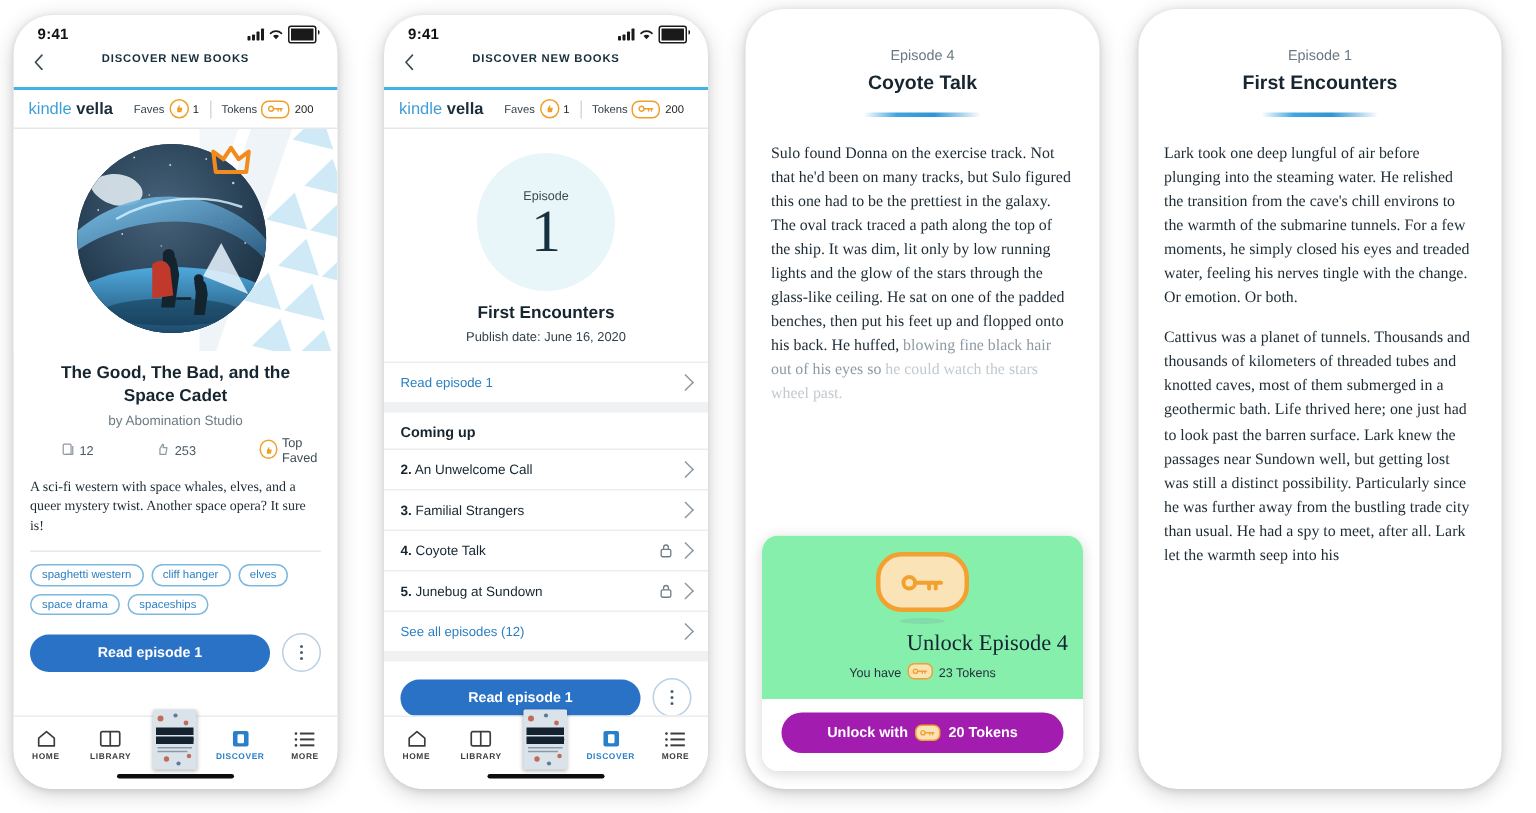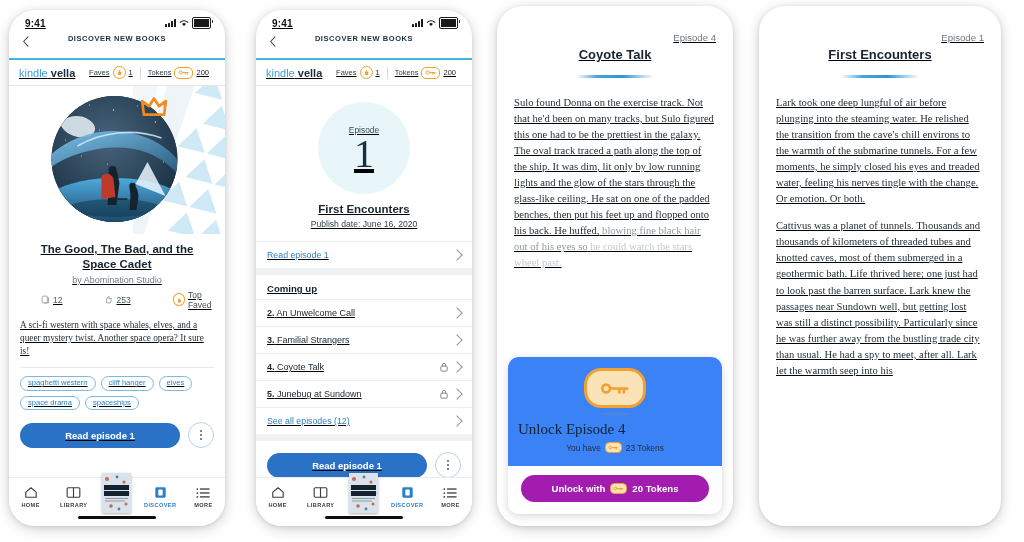--- a/index.html
+++ b/index.html
@@ -2,21 +2,21 @@
 <html><head>
 <meta charset="utf-8">
 <style>
   html,body{margin:0;padding:0;}
   body{
     width:1024px;height:542px;overflow:hidden;
     background:#ffffff;
     font-family:"Liberation Sans", sans-serif;
     -webkit-font-smoothing:antialiased;
   }
-  .stage{position:relative;width:1024px;height:542px;display:flex;gap:0;text-decoration:underline;}
+  .stage{position:relative;width:1024px;height:542px;display:flex;gap:0;}
 
   
   .phone{
     position:relative;
     background:#fff;
     border-radius:26px;
     box-shadow:0 3px 14px rgba(0,0,0,.18), 0 1px 4px rgba(0,0,0,.10);
     overflow:hidden;
     flex:none;
   }
@@ -102,33 +102,33 @@
   .rowlabel b{font-weight:bold;}
   .rowlink{font-size:8.8px;color:#2b7fc0;}
   .rowright{display:flex;align-items:center;gap:5px;}
   .lock{width:8px;height:10px;}
   .chev{width:7px;height:7px;border-right:1.3px solid #8a99a4;border-bottom:1.3px solid #8a99a4;transform:rotate(-45deg);}
   .sectionhdr{padding:8px 11px 5px;font-size:9.6px;font-weight:bold;color:#16252f;}
   .graygap{height:7px;background:#f0f1f2;}
 
   
   .reader{padding:26px 17px 0;}
-  .rep{text-align:right;font-size:9.6px;color:#6a7782;}
+  .rep{text-align:center;font-size:9.6px;color:#6a7782;}
   .ret{text-align:center;font-size:13px;font-weight:bold;color:#16252f;margin-top:4px;}
   .redivider{height:2.5px;margin:13px auto 0;width:78px;border-radius:2px;
     background:linear-gradient(90deg,rgba(120,200,235,0) 0%,#3fa6dd 28%,#2f96d4 60%,rgba(120,200,235,0) 100%);}
   .retext{font-family:"Liberation Serif", serif;font-size:10.6px;line-height:1.52;color:#1d2b34;margin-top:17px;}
   .retext p{margin:0 0 11px;}
   .fade1{color:#8e9aa3;}
   .fade2{color:#c2cad0;}
 
   
   .unlockwrap{position:absolute;left:11px;right:11px;bottom:12px;border-radius:11px;overflow:hidden;
     box-shadow:0 2px 9px rgba(0,0,0,.16);background:#fff;}
-  .unlocktop{background:#3b82f6;padding:11px 10px 13px;text-align:left;}
+  .unlocktop{background:#86efac;padding:11px 10px 13px;text-align:right;}
   .bigkey{width:56px;height:34px;border-radius:17px;border:3.5px solid #f2a02f;background:#fbe3b8;margin:0 auto;display:flex;align-items:center;justify-content:center;}
   .keyshadow{width:30px;height:4px;border-radius:50%;background:rgba(120,150,165,.22);margin:4px auto 0;}
   .unlocktitle{font-family:"Liberation Serif", serif;font-size:15px;color:#12242f;margin-top:5px;}
   .unlocksub{font-size:8.4px;color:#24323c;margin-top:4px;display:flex;align-items:center;justify-content:center;gap:4px;}
   .unlockbtnwrap{background:#fff;padding:9px 13px 12px;}
   .unlockbtn{background:#a21caf;color:#fff;border:none;border-radius:15px;width:100%;padding:8px 0;font-size:9.6px;font-weight:bold;display:flex;align-items:center;justify-content:center;gap:5px;}
   .keysm{width:15px;height:9px;border-radius:4.5px;border:1.3px solid #f2a02f;background:#fbe3b8;display:inline-flex;align-items:center;justify-content:center;}
   .keysm.onorange{border-color:#f2a02f;}
 </style>
 </head>

